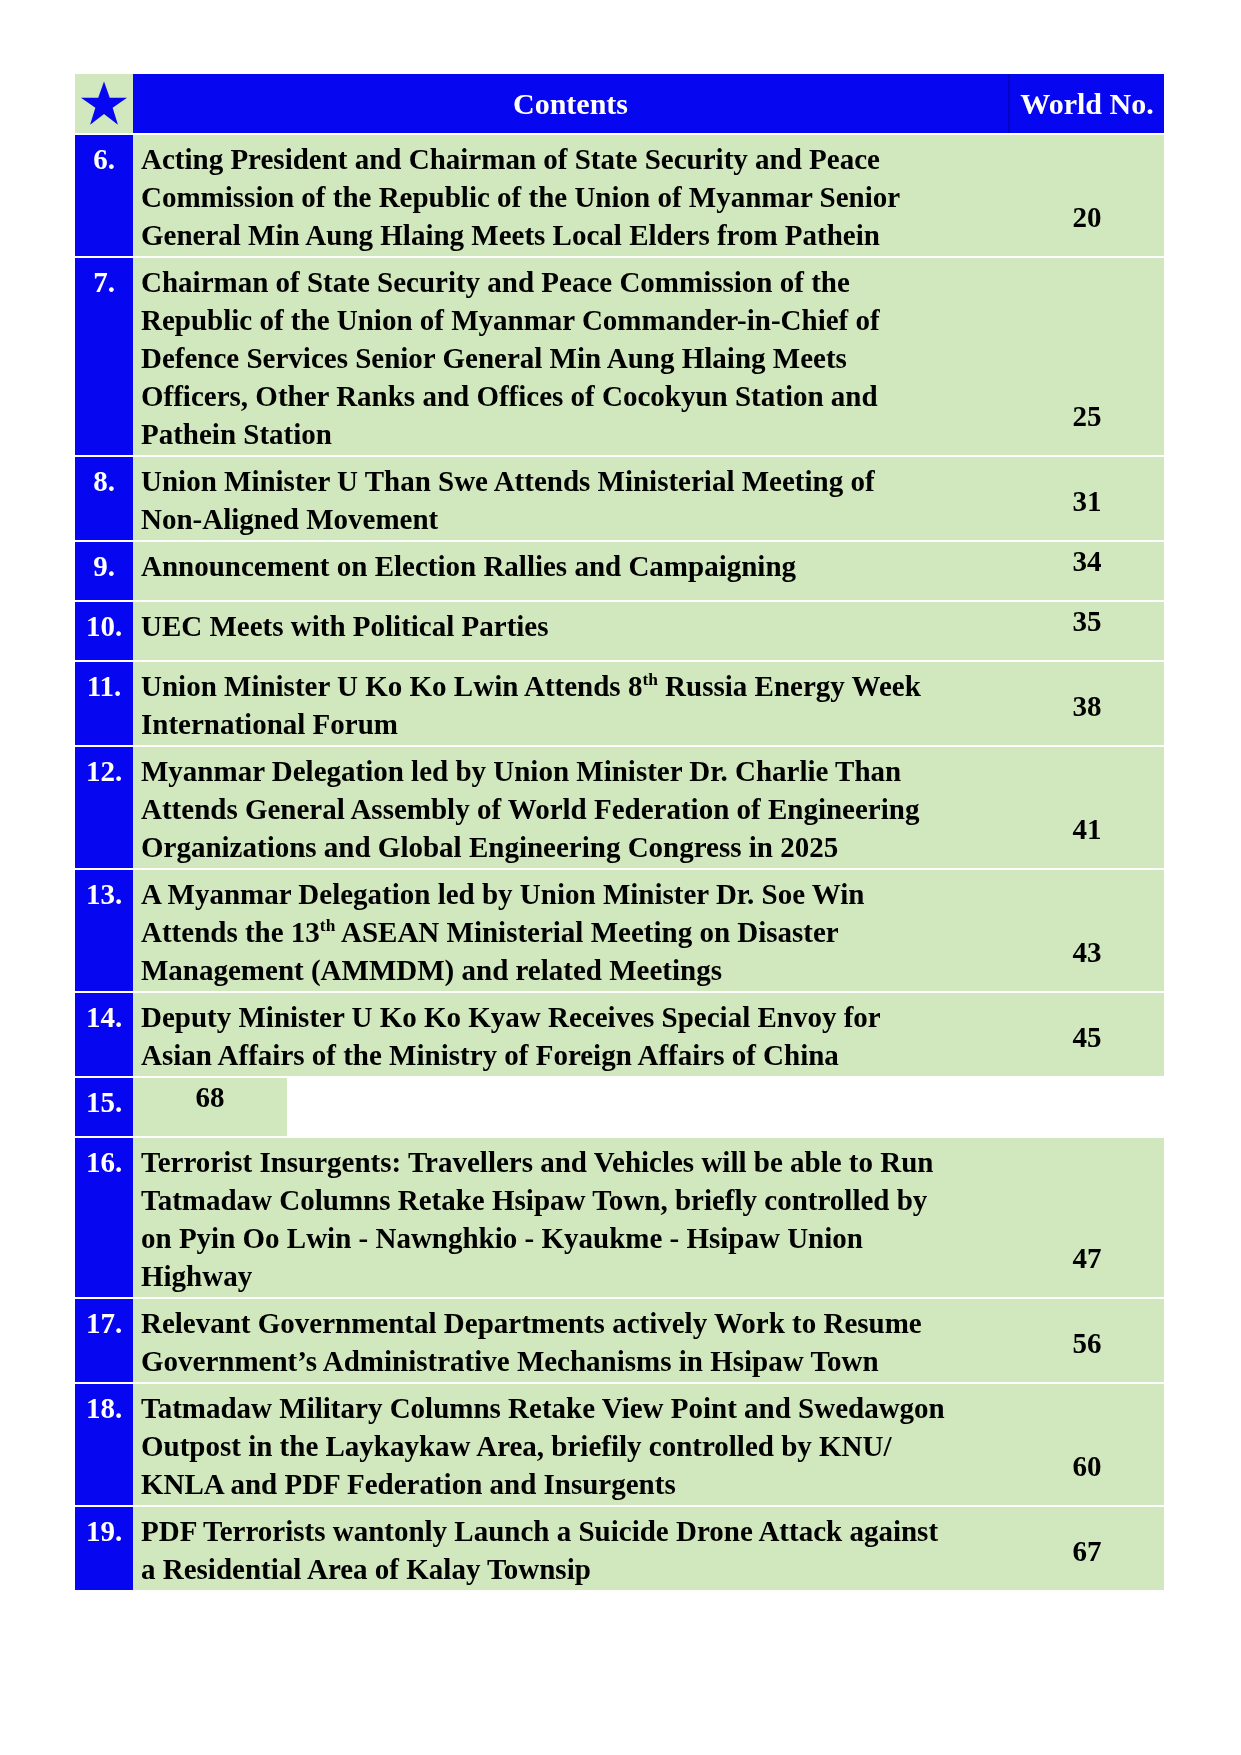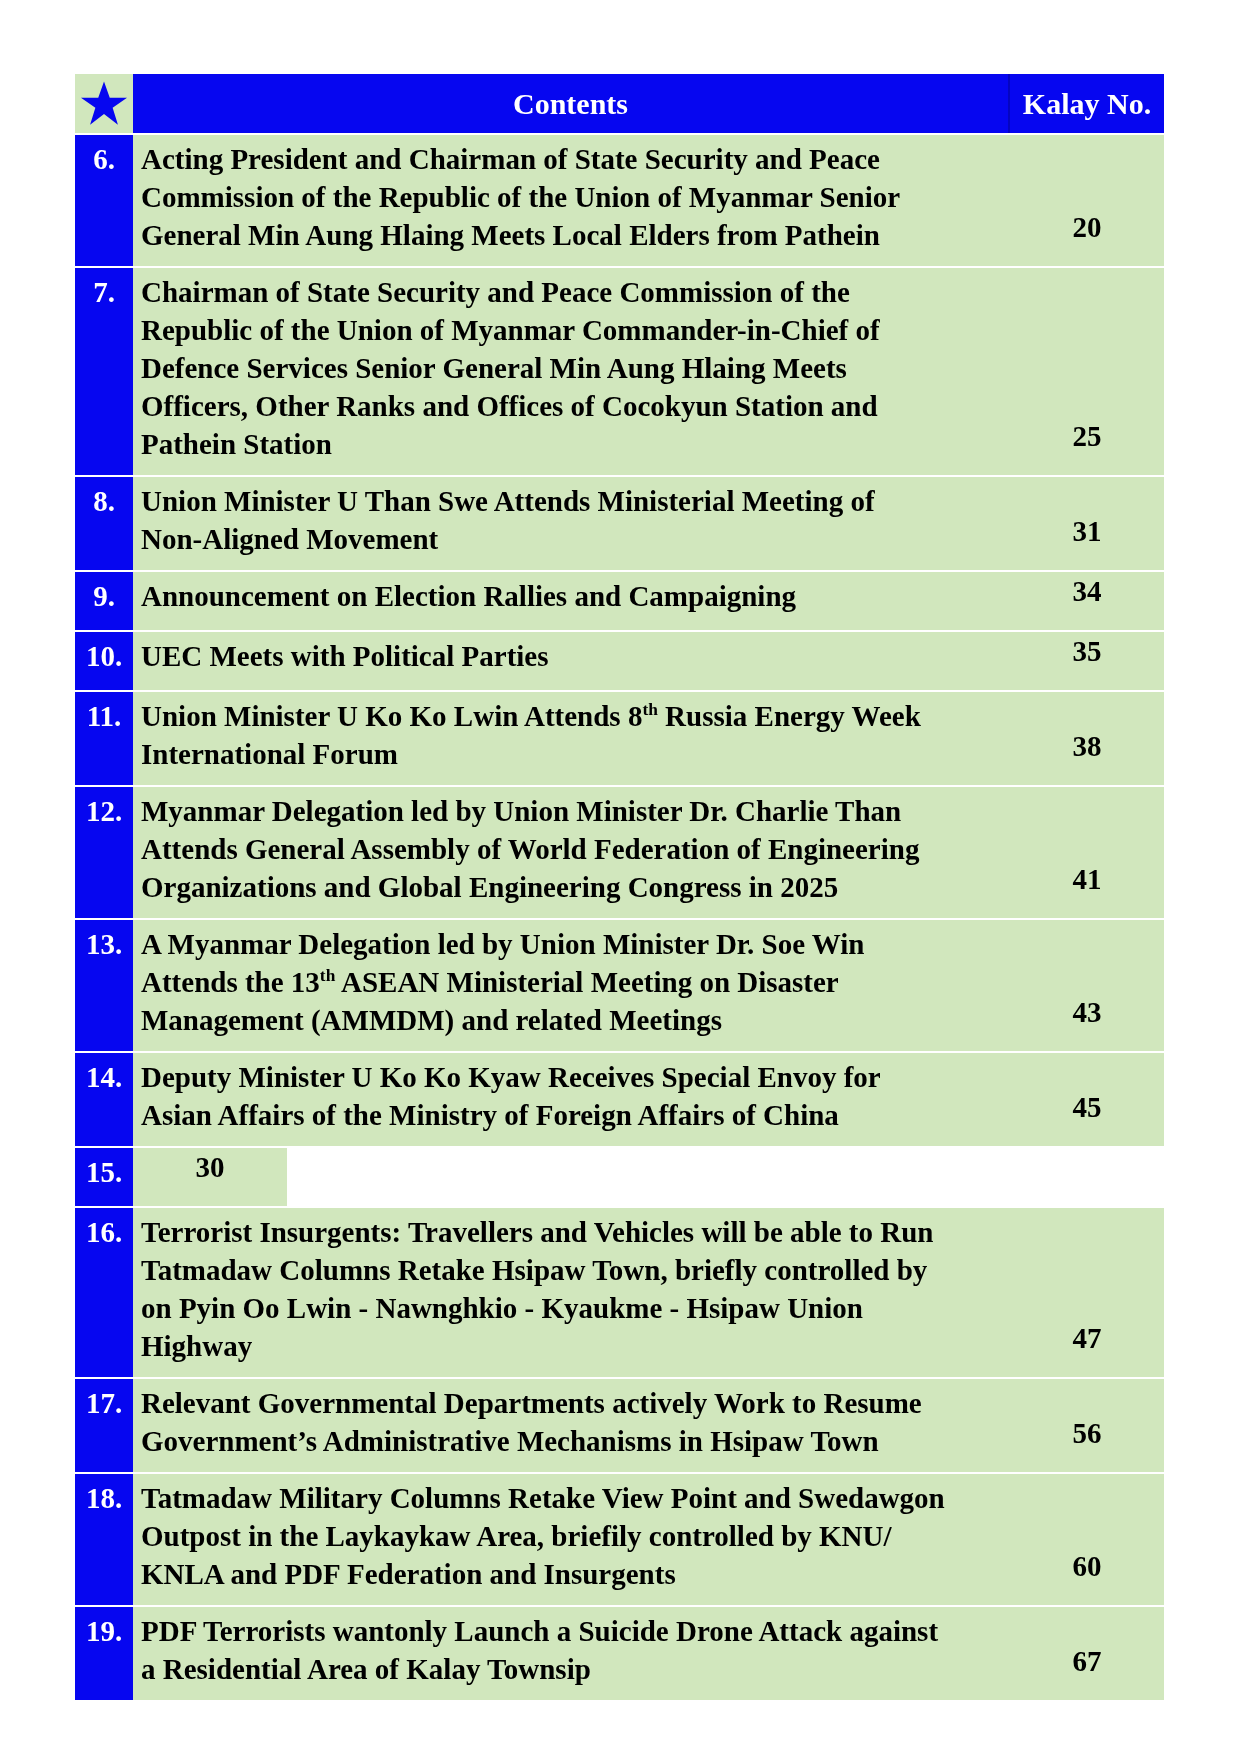--- a/index.html
+++ b/index.html
@@ -37,21 +37,21 @@
   }
   .row{display:flex;border-top:2px solid var(--sep);}
   .num{
     width:58px;background:var(--blue);color:#fff;
     text-align:center;font-size:29px;line-height:38px;
     padding-top:5px;
   }
   .txt{
     flex:1;background:var(--green);color:#000;
     font-size:29px;line-height:38px;
-    padding:5px 0 12px 8px;
+    padding:5px 0 2px 8px;
   }
   .txt .line{white-space:nowrap;}
   .txt sup{font-size:0.60em;line-height:0;vertical-align:super;}
   .pg{
     width:154px;background:var(--green);color:#000;
     font-size:29px;line-height:38px;
     display:flex;align-items:flex-end;justify-content:center;
     padding-bottom:20px;
   }
 </style>
@@ -61,21 +61,21 @@
 <div class="page">
   <div class="toc">
 
     <div class="hdr">
       <div class="star-cell">
         <svg width="48" height="48" viewBox="0 0 100 100">
           <polygon points="50,3 62,37 98,37 68,58 79,93 50,71 21,93 32,58 2,37 38,37" fill="#0606f0"></polygon>
         </svg>
       </div>
       <div class="hdr-contents">Contents</div>
-      <div class="hdr-page">Kalay No.</div>
+      <div class="hdr-page">World No.</div>
     </div>
 
     <div id="rows">
         <div class="row">
           <div class="num">6.</div>
           <div class="txt">
             <div class="line"><span>Acting President and Chairman of State Security and Peace</span></div>
             <div class="line"><span>Commission of the Republic of the Union of Myanmar Senior</span></div>
             <div class="line"><span>General Min Aung Hlaing Meets Local Elders from Pathein</span></div>
           </div>
@@ -143,21 +143,21 @@
         <div class="row">
           <div class="num">14.</div>
           <div class="txt">
             <div class="line"><span>Deputy Minister U Ko Ko Kyaw Receives Special Envoy for</span></div>
             <div class="line"><span>Asian Affairs of the Ministry of Foreign Affairs of China</span></div>
           </div>
           <div class="pg">45</div>
         </div>
         <div class="row">
           <div class="num">15.</div>
-          <div class="pg">30</div>
+          <div class="pg">68</div>
         </div>
         <div class="row">
           <div class="num">16.</div>
           <div class="txt">
             <div class="line"><span>Terrorist Insurgents: Travellers and Vehicles will be able to Run</span></div>
             <div class="line"><span>Tatmadaw Columns Retake Hsipaw Town, briefly controlled by</span></div>
             <div class="line"><span>on Pyin Oo Lwin - Nawnghkio - Kyaukme - Hsipaw Union</span></div>
             <div class="line"><span>Highway</span></div>
           </div>
           <div class="pg">47</div>

